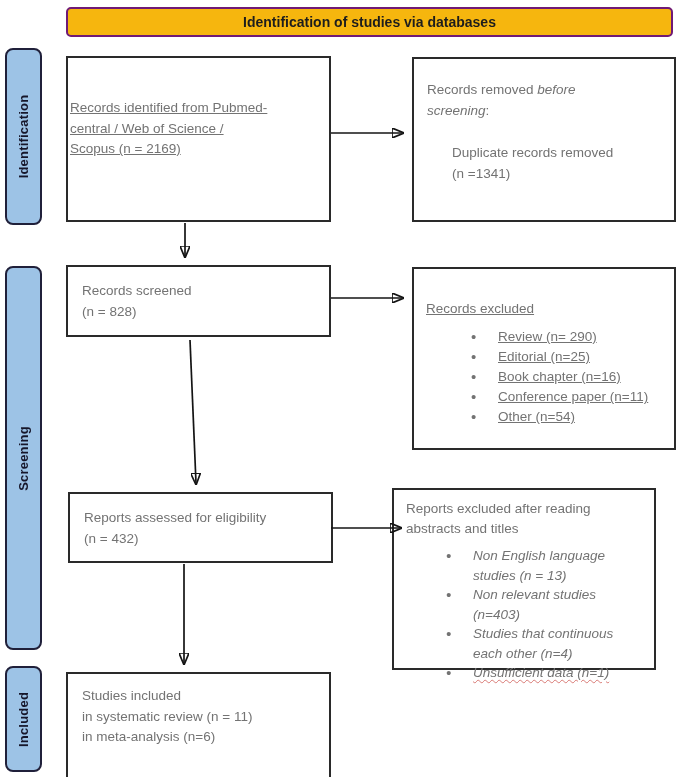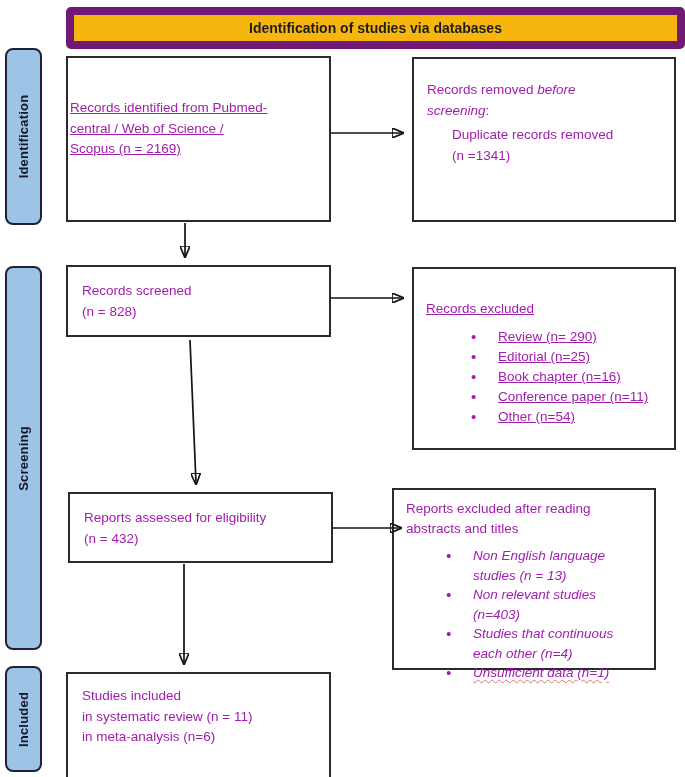--- a/index.html
+++ b/index.html
@@ -7,21 +7,21 @@
     position:relative;
     width:685px;height:777px;
     background:#ffffff;
     font-family:"Liberation Sans", sans-serif;
     color:#111;
     overflow:hidden;
   }
   
   .banner{
     position:absolute;left:66px;top:7px;width:603px;height:26px;
-    background:#F6B60E;border:8px solid #701a75;border-radius:5px;
+    background:#F6B60E;border:2px solid #701a75;border-radius:5px;
     display:flex;align-items:center;justify-content:center;
     font-size:14px;font-weight:bold;color:#1d1d1d;
   }
   
   .stage{
     position:absolute;left:5px;width:33px;
     background:#9DC3E6;border:2px solid #20203A;border-radius:8px;
     display:flex;align-items:center;justify-content:center;
     overflow:visible;
   }
@@ -30,27 +30,27 @@
     white-space:nowrap;
     font-size:13px;font-weight:bold;color:#16162a;
     letter-spacing:.2px;
   }
   .stage.s1{top:48px;height:173px;}
   .stage.s2{top:266px;height:380px;}
   .stage.s3{top:666px;height:102px;}
   
   .fbox{
     position:absolute;background:#fff;border:2px solid #2a2a2a;
-    font-size:13.5px;line-height:20.5px;color:#a21caf;
+    font-size:13.5px;line-height:20.5px;color:#737373;
     box-sizing:border-box;
   }
   .pre{white-space:pre-line;}
   .b1{left:66px;top:56px;width:265px;height:166px;padding:40px 8px 0 2px;text-decoration:underline;}
   .b2{left:412px;top:57px;width:264px;height:165px;padding:21px 6px 0 13px;}
-  .b2 .indent{margin-left:25px;margin-top:4px;}
+  .b2 .indent{margin-left:25px;margin-top:22px;}
   .b3{left:66px;top:265px;width:265px;height:72px;padding:14px 8px 0 14px;}
   .b4{left:412px;top:267px;width:264px;height:183px;padding:30px 4px 0 12px;line-height:20px;text-decoration:underline;}
   .b5{left:68px;top:492px;width:265px;height:71px;padding:14px 8px 0 14px;}
   .b6{left:392px;top:488px;width:264px;height:182px;padding:9px 2px 0 12px;line-height:19.5px;}
   .b7{left:66px;top:672px;width:265px;height:112px;padding:12px 8px 0 14px;}
   
   ul.bullets{list-style:none;margin:8px;padding:0;}
   ul.bullets li{
     position:relative;white-space:pre-line;
   }

